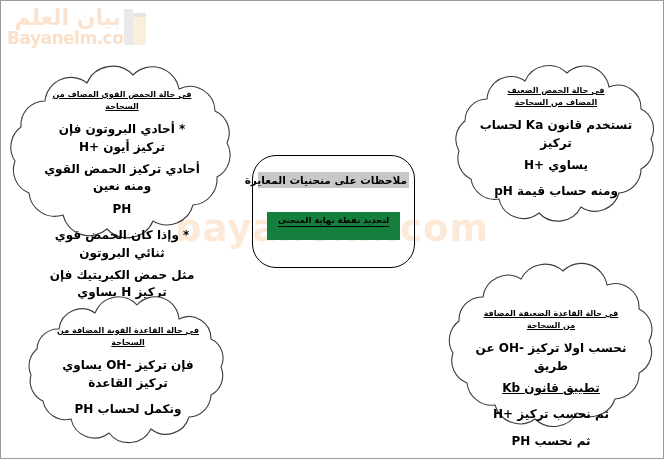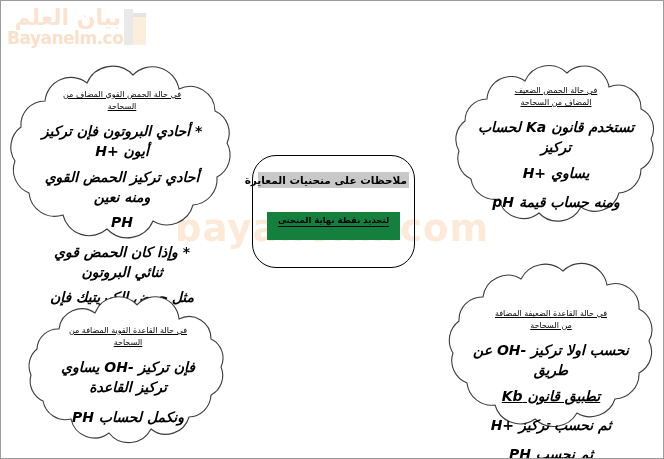--- a/index.html
+++ b/index.html
@@ -131,31 +131,30 @@
   }
   .cloud-text {
     position: absolute;
     direction: rtl;
     text-align: center;
     color: #000;
     line-height: 1.45;
   }
   .cloud-head {
     font-size: 8px;
-    font-weight: normal;
+    font-weight: bold;
     margin: 0 0 7px 0;
   }
   .cloud-head u {
     text-decoration: underline;
   }
   .cloud-line {
-    font-size: 14px;
+    font-size: 12px;
     font-weight: bold;
     margin: 0 0 5px 0;
-    font-style: italic;
   }
   .cloud-line.gap {
     margin-top: 9px;
   }
   .cloud-line.ul u { text-decoration: underline; }
 
   
   #cloud-strong-acid { left: 2px; top: 58px; width: 238px; height: 185px; }
   #cloud-strong-acid .cloud-text { left: 38px; top: 30px; width: 162px; }
 

